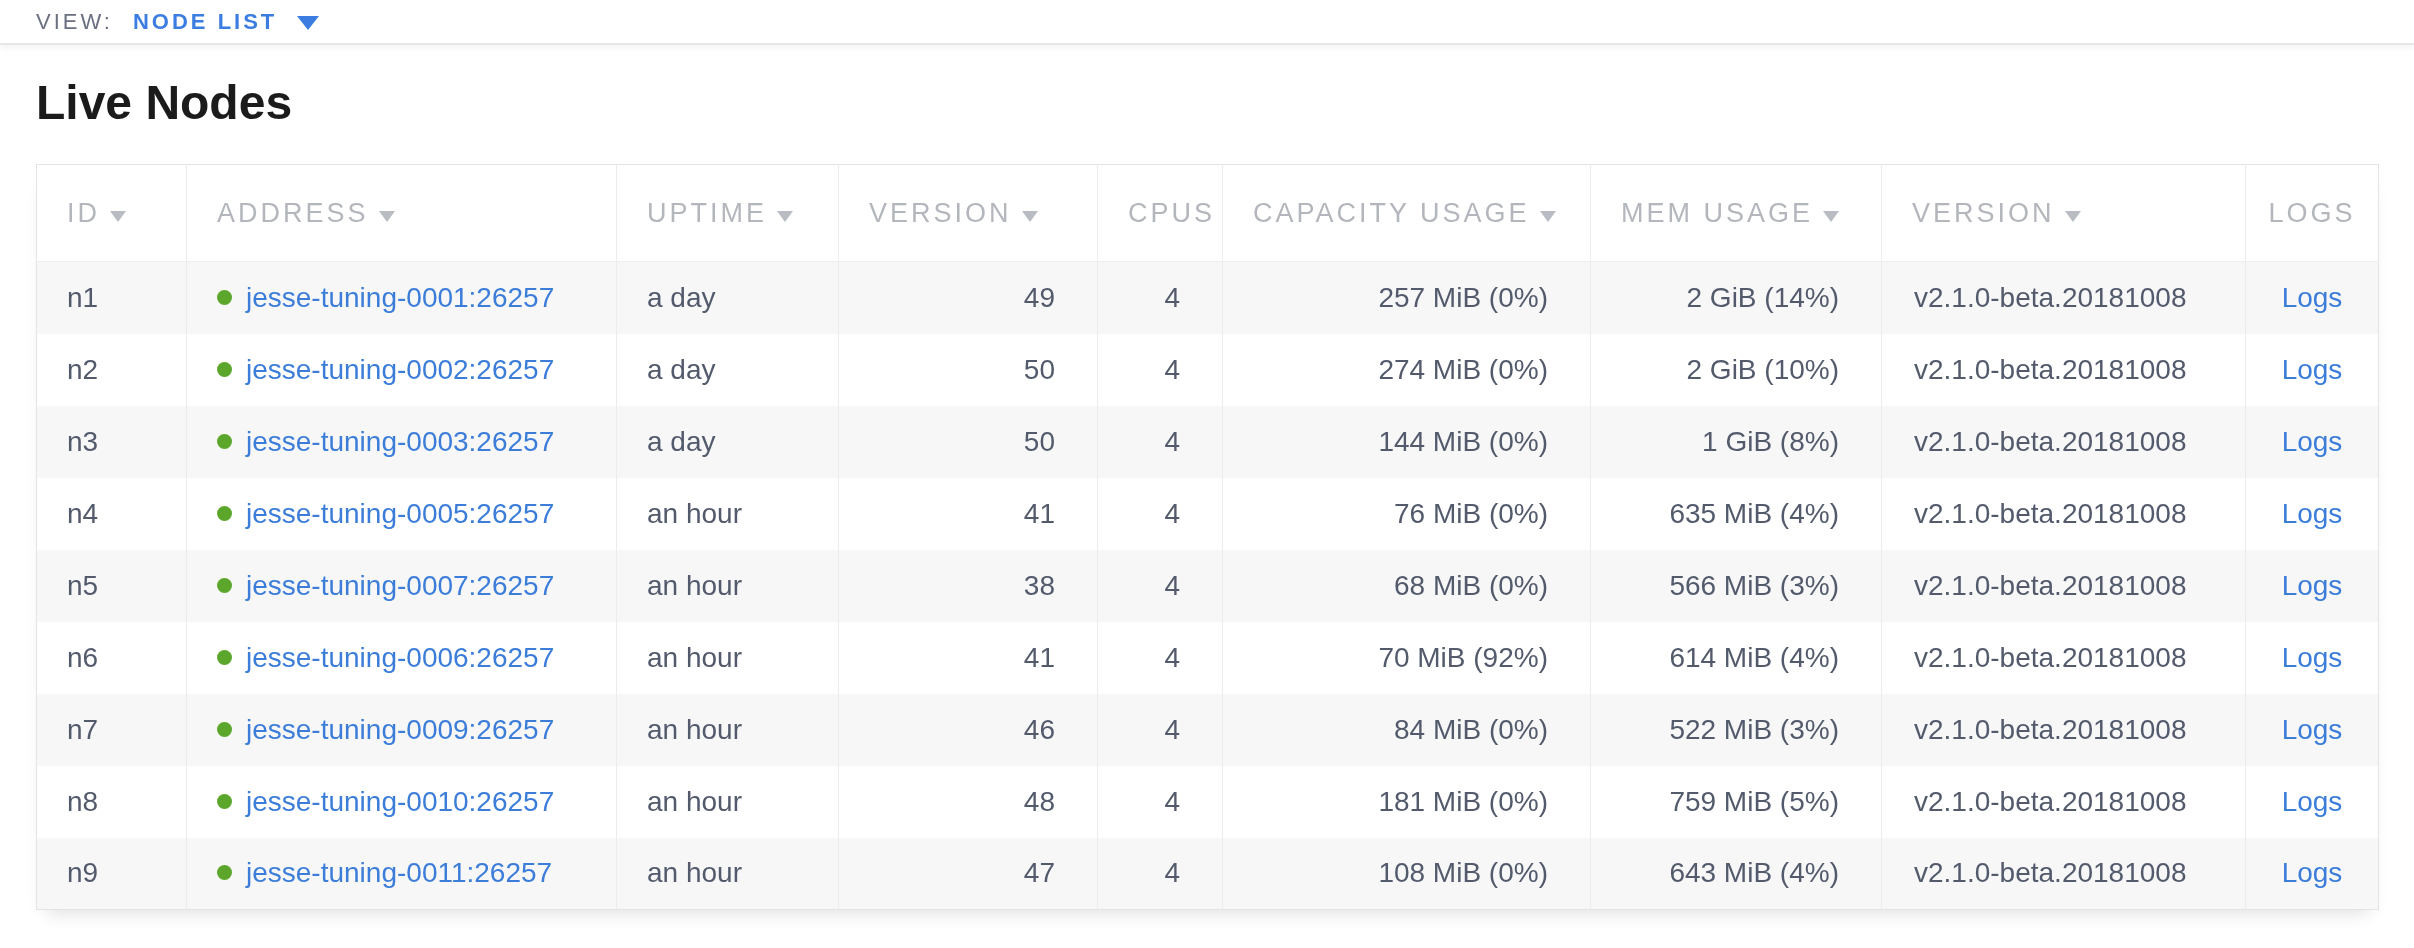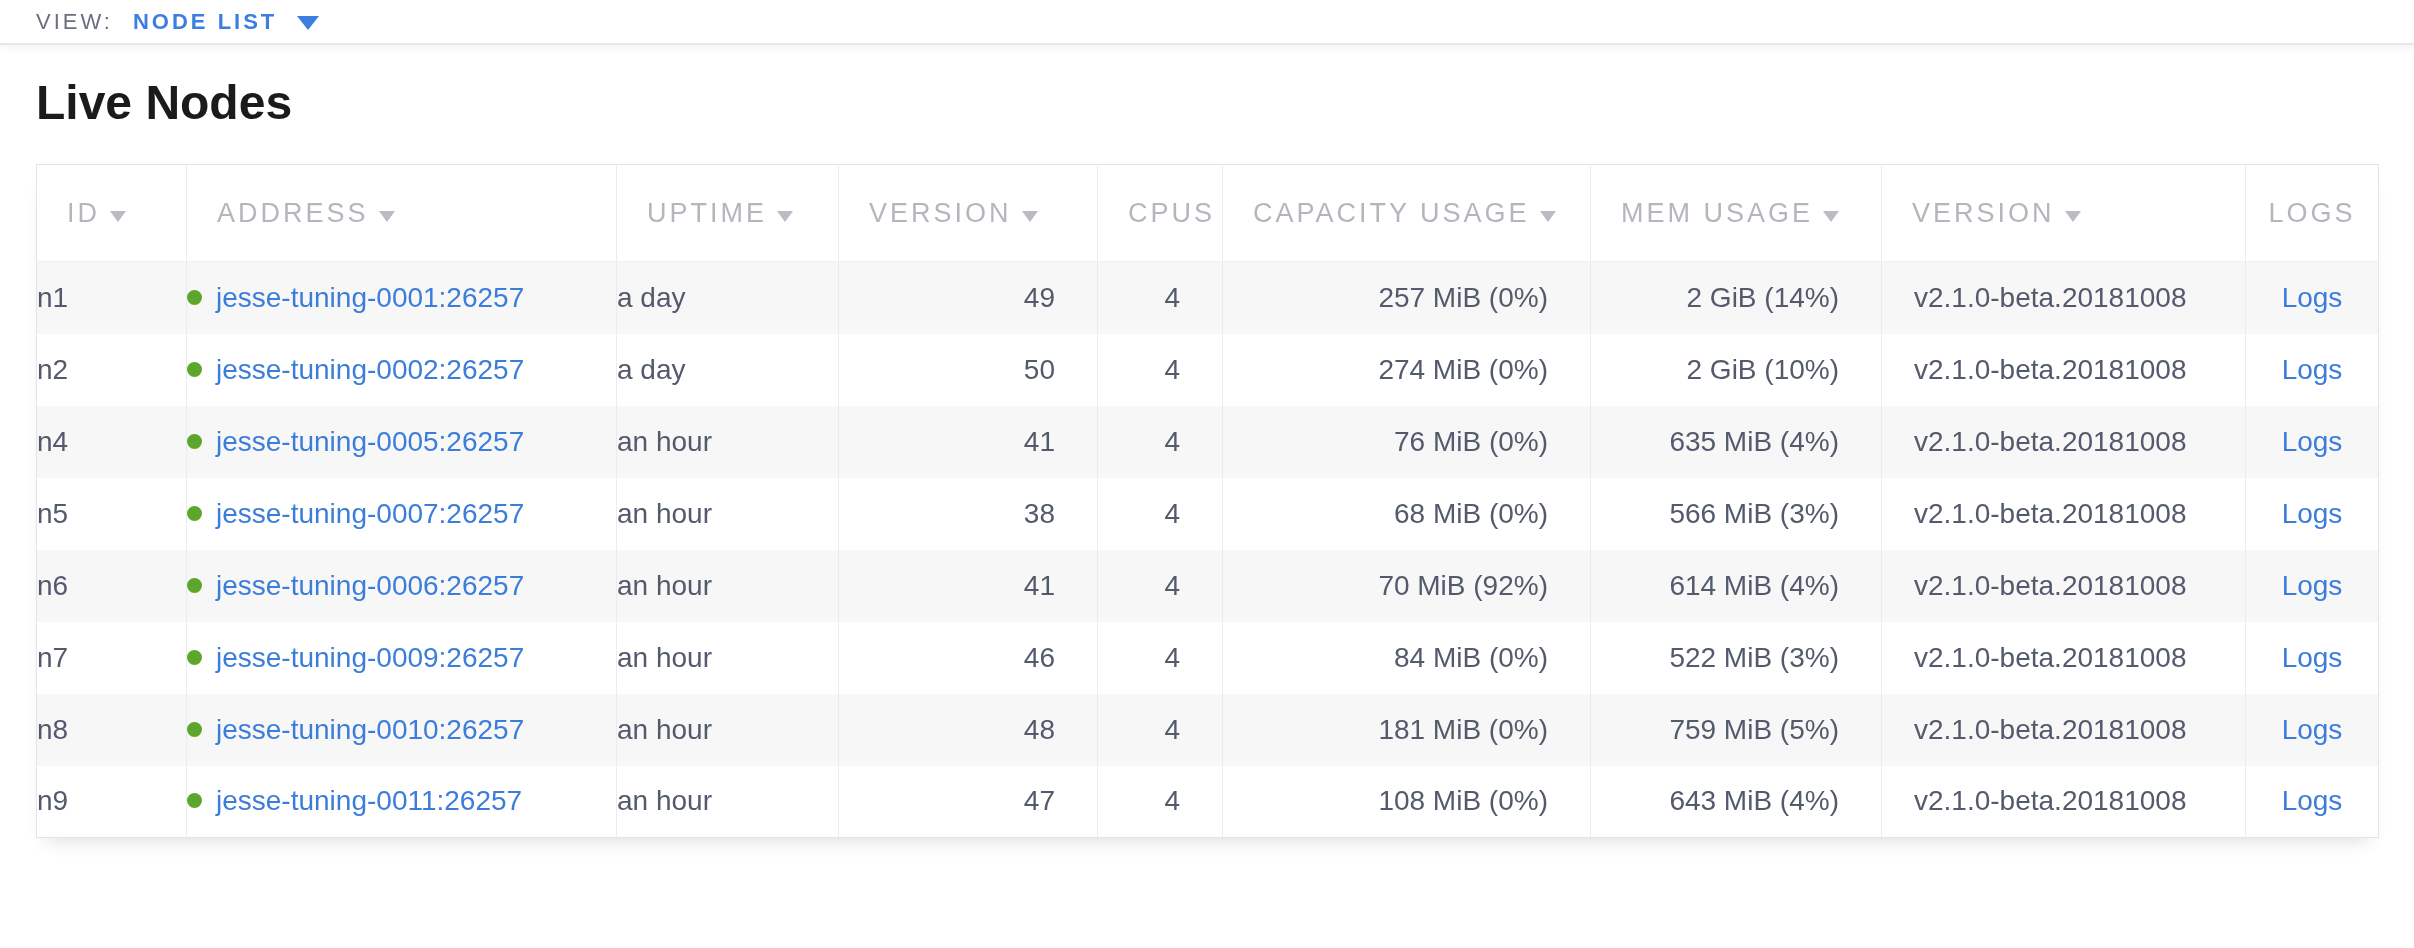--- a/index.html
+++ b/index.html
@@ -102,21 +102,21 @@
     height: 72px;
     font-size: 28px;
     color: #525a6c;
     vertical-align: middle;
     padding: 0;
     white-space: nowrap;
   }
   tbody tr:nth-child(odd) { background: #f7f7f8; }
   tbody tr:nth-child(even) { background: #ffffff; }
 
-  td.align-left  { text-align: left;  }
+  td.align-left  { text-align: left;  padding-left: 30px; }
   td.align-right { text-align: right; padding-right: 42px; }
   td.align-center{ text-align: center; }
   td.cell-version { padding-left: 32px; }
 
   a.table-link {
     color: #3c7dd9;
     text-decoration: none;
     cursor: pointer;
   }
   .status-dot {
@@ -184,20 +184,31 @@
           <td class="align-left cell-address"><span class="status-dot"></span><a class="table-link">jesse-tuning-0002:26257</a></td>
           <td class="align-left cell-uptime">a day</td>
           <td class="align-right cell-replicas">50</td>
           <td class="align-right cell-cpus">4</td>
           <td class="align-right cell-capacity_usage">274 MiB (0%)</td>
           <td class="align-right cell-mem_usage">2 GiB (10%)</td>
           <td class="align-left cell-version">v2.1.0-beta.20181008</td>
           <td class="align-center cell-logs"><a class="table-link">Logs</a></td>
         </tr>
         <tr>
+          <td class="align-left cell-id">n3</td>
+          <td class="align-left cell-address"><span class="status-dot"></span><a class="table-link">jesse-tuning-0003:26257</a></td>
+          <td class="align-left cell-uptime">a day</td>
+          <td class="align-right cell-replicas">50</td>
+          <td class="align-right cell-cpus">4</td>
+          <td class="align-right cell-capacity_usage">144 MiB (0%)</td>
+          <td class="align-right cell-mem_usage">1 GiB (8%)</td>
+          <td class="align-left cell-version">v2.1.0-beta.20181008</td>
+          <td class="align-center cell-logs"><a class="table-link">Logs</a></td>
+        </tr>
+        <tr>
           <td class="align-left cell-id">n4</td>
           <td class="align-left cell-address"><span class="status-dot"></span><a class="table-link">jesse-tuning-0005:26257</a></td>
           <td class="align-left cell-uptime">an hour</td>
           <td class="align-right cell-replicas">41</td>
           <td class="align-right cell-cpus">4</td>
           <td class="align-right cell-capacity_usage">76 MiB (0%)</td>
           <td class="align-right cell-mem_usage">635 MiB (4%)</td>
           <td class="align-left cell-version">v2.1.0-beta.20181008</td>
           <td class="align-center cell-logs"><a class="table-link">Logs</a></td>
         </tr>

